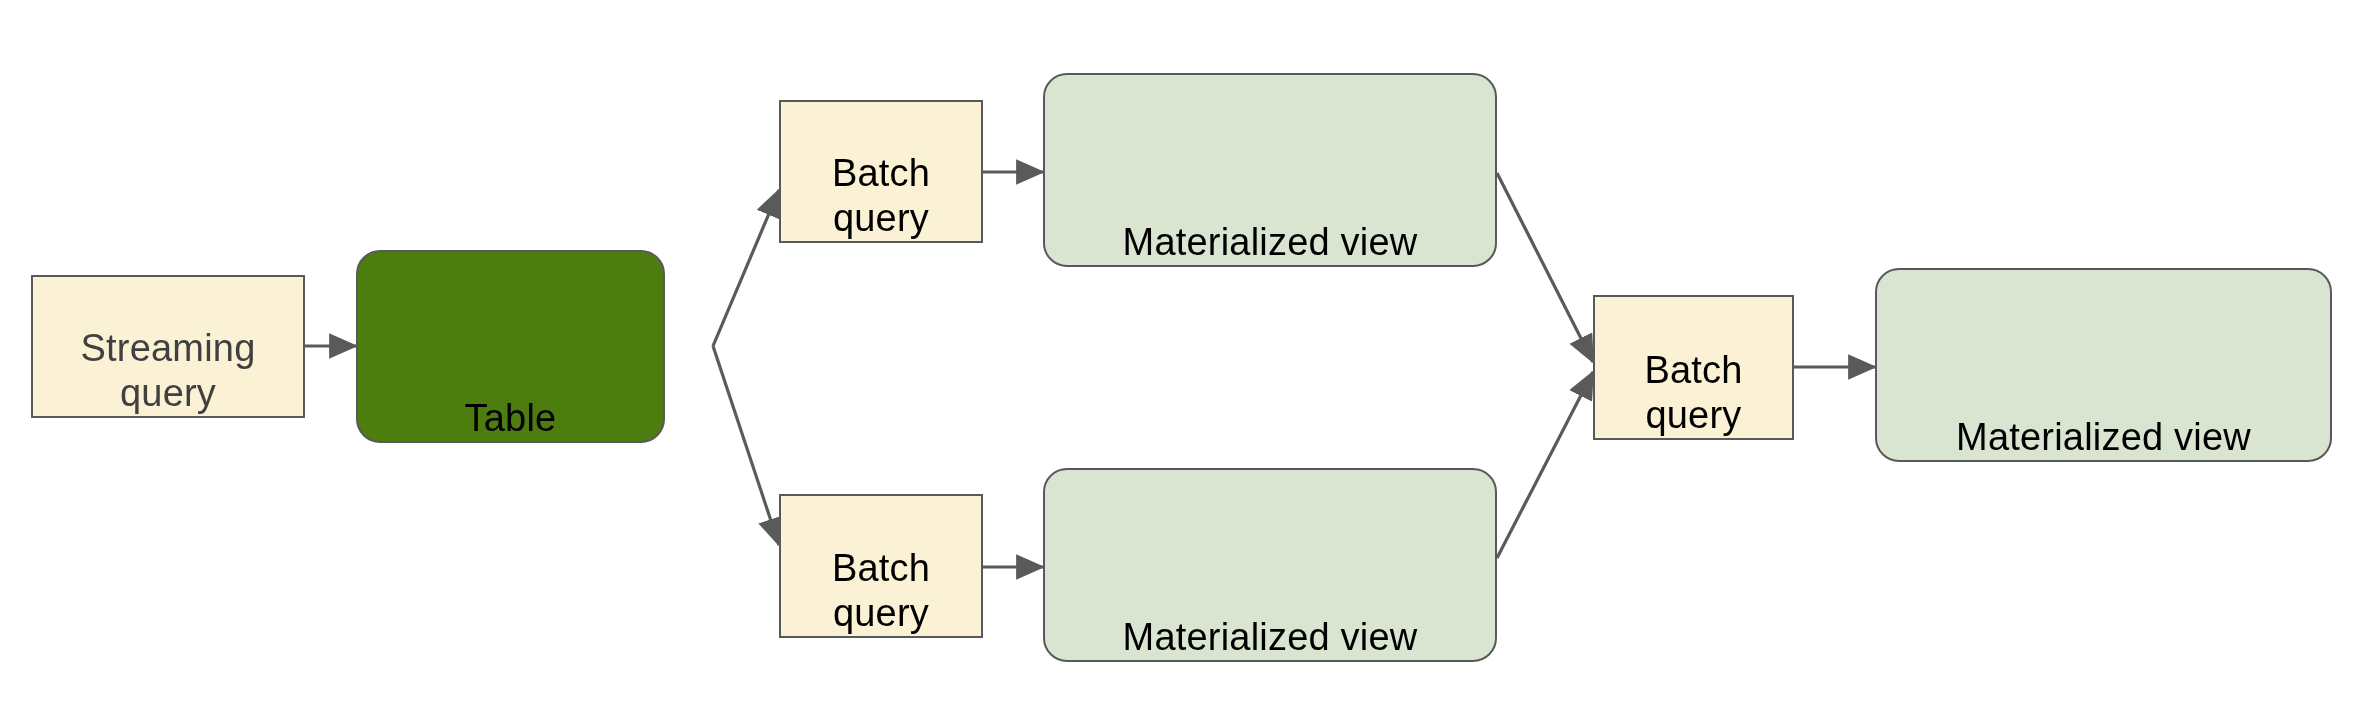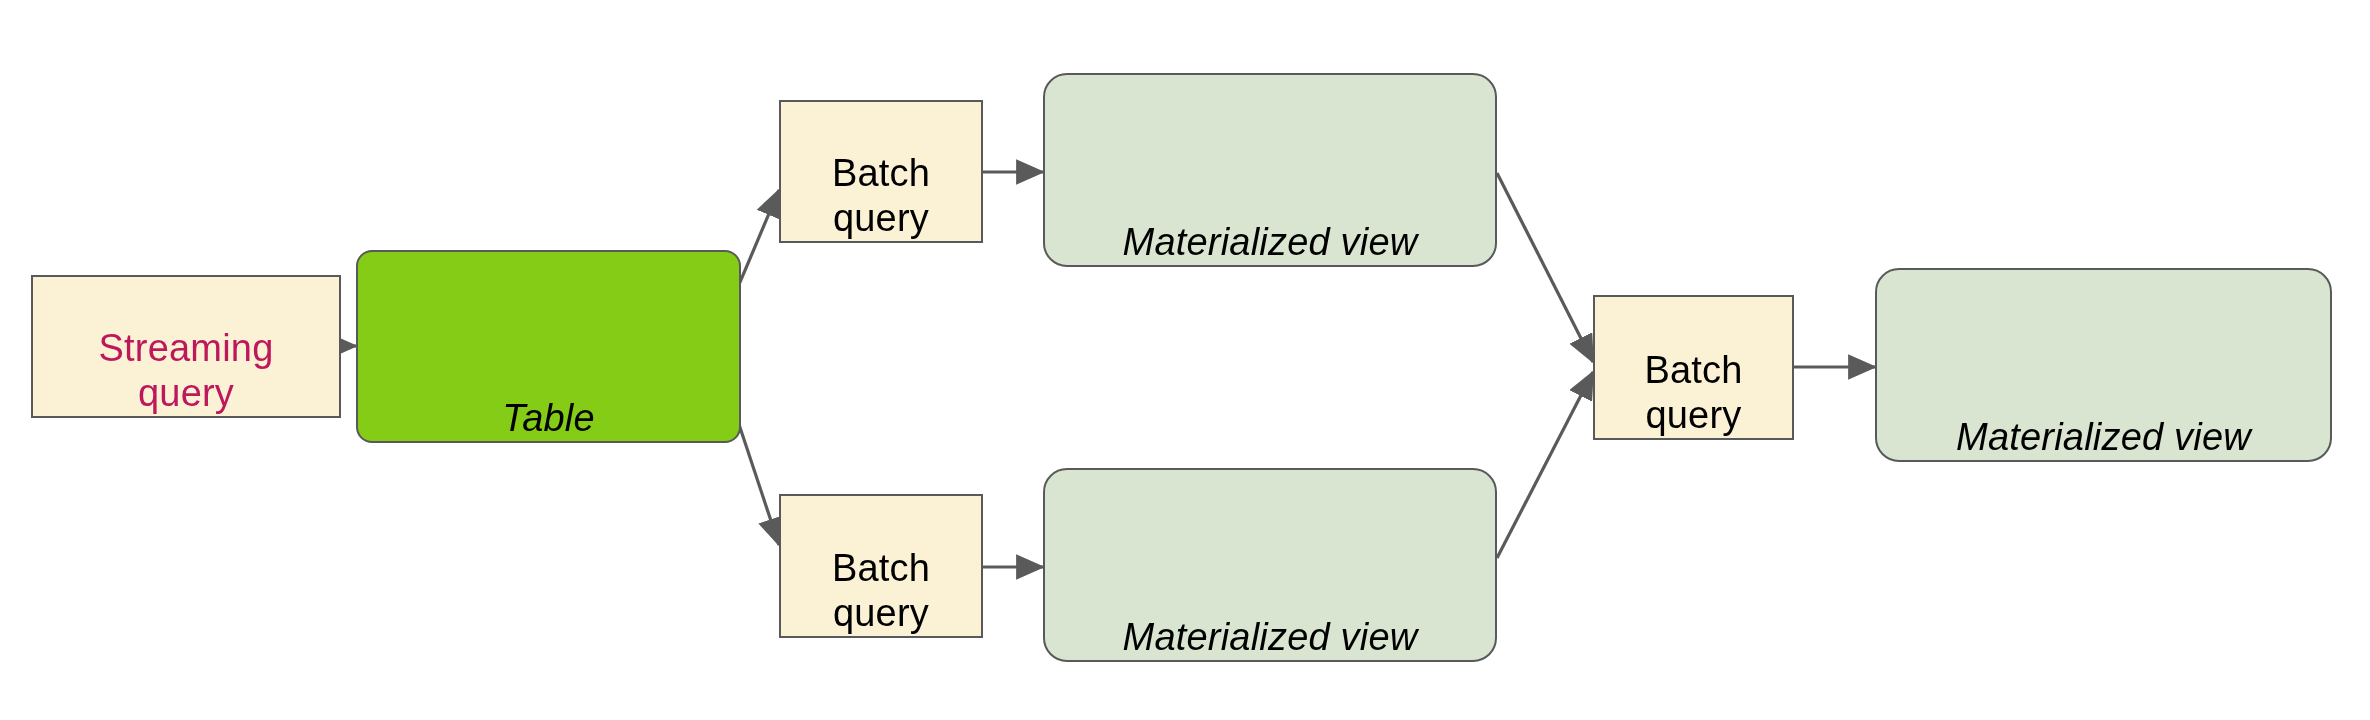--- a/index.html
+++ b/index.html
@@ -41,21 +41,20 @@
     white-space: pre-line;
     z-index: 2;
   }
   .node.process {
     background: #fbf2d5;
     border-radius: 0;
   }
   .node.store {
     background: #d9e5d0;
     border-radius: 24px;
-    font-style: italic;
   }
   .node-label {
     display: block;
     white-space: pre-line;
   }
 </style>
 </head>
 <body>
 
 <div id="diagram-canvas" style="width: 2370px; height: 720px; background: rgb(255, 255, 255);">
@@ -71,26 +70,26 @@
         <line x1="713" y1="346" x2="779" y2="190" stroke="#5a5a5a" marker-end="url(#arrowhead)"></line>
         <line x1="713" y1="346" x2="779" y2="545" stroke="#5a5a5a" marker-end="url(#arrowhead)"></line>
         <line x1="983" y1="172" x2="1043" y2="172" stroke="#5a5a5a" marker-end="url(#arrowhead)"></line>
         <line x1="982" y1="567" x2="1043" y2="567" stroke="#5a5a5a" marker-end="url(#arrowhead)"></line>
         <line x1="1497" y1="173" x2="1593" y2="362" stroke="#5a5a5a" marker-end="url(#arrowhead)"></line>
         <line x1="1497" y1="558" x2="1593" y2="372" stroke="#5a5a5a" marker-end="url(#arrowhead)"></line>
         <line x1="1794" y1="367" x2="1875" y2="367" stroke="#5a5a5a" marker-end="url(#arrowhead)"></line>
       </g>
   </svg>
 
-  <div class="node process" style="left: 31px; top: 275px; width: 310px; height: 143px; background: rgb(251, 242, 213); border-color: rgb(88, 89, 91); color: #be185d; border-radius: 0px;">
+  <div class="node process" style="left: 31px; top: 275px; width: 274px; height: 143px; background: rgb(251, 242, 213); border-color: rgb(88, 89, 91); color: #404040; border-radius: 0px;">
     <span class="node-label">Streaming
 query</span>
   </div>
 
-  <div class="node store" style="left: 356px; top: 250px; width: 385px; height: 193px; background: #84cc16; border-color: rgb(88, 89, 91); color: rgb(0, 0, 0); border-radius: 16px;">
+  <div class="node store" style="left: 356px; top: 250px; width: 309px; height: 193px; background: #4d7c0f; border-color: rgb(88, 89, 91); color: rgb(0, 0, 0); border-radius: 24px;">
     <span class="node-label">Table</span>
   </div>
 
   <div class="node process" style="left: 779px; top: 100px; width: 204px; height: 143px; background: rgb(251, 242, 213); border-color: rgb(88, 89, 91); color: rgb(0, 0, 0); border-radius: 0px;">
     <span class="node-label">Batch
 query</span>
   </div>
 
   <div class="node store" style="left: 1043px; top: 73px; width: 454px; height: 194px; background: rgb(217, 229, 208); border-color: rgb(88, 89, 91); color: rgb(0, 0, 0); border-radius: 24px;">
     <span class="node-label">Materialized view</span>

